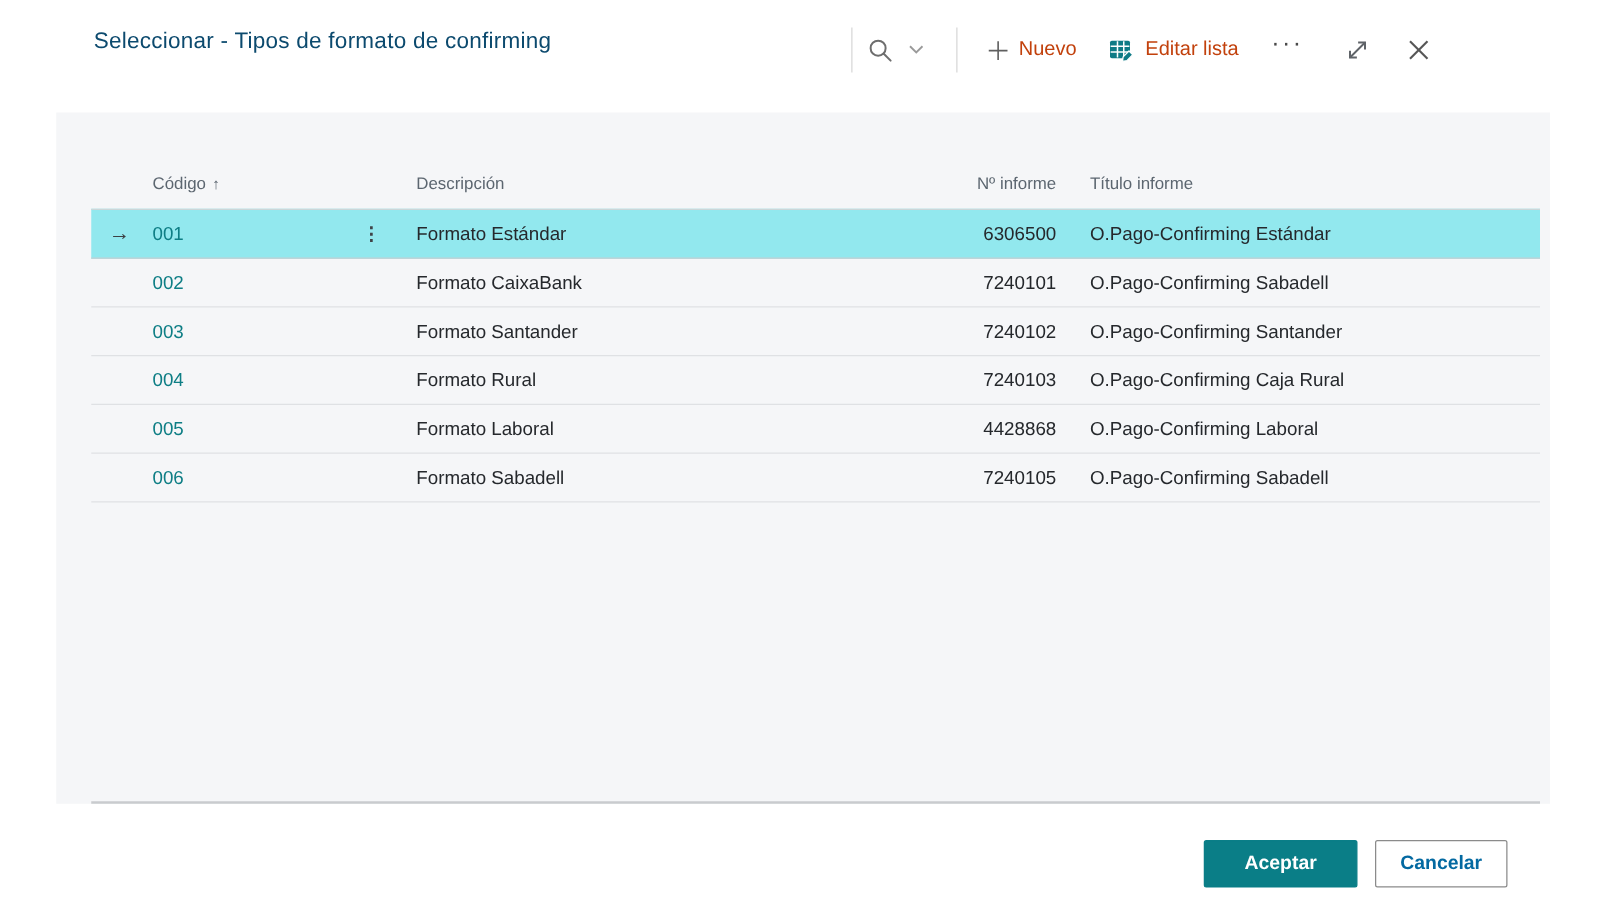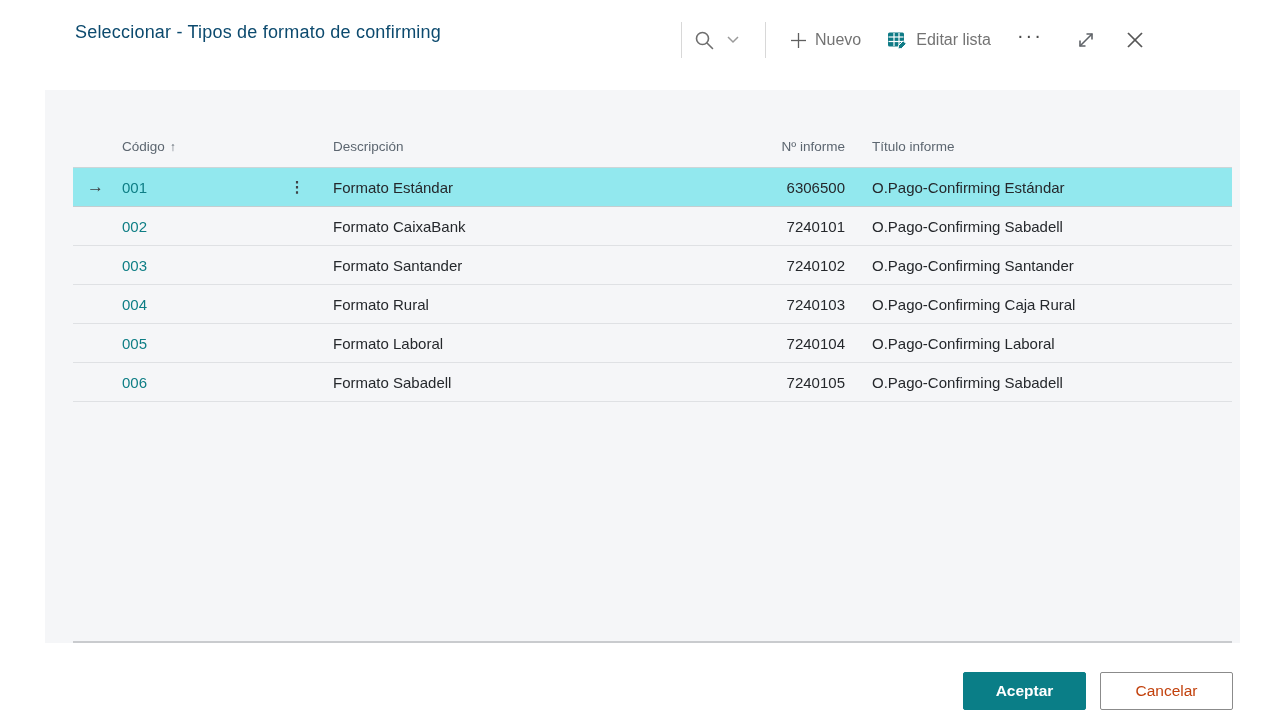--- a/index.html
+++ b/index.html
@@ -16,21 +16,21 @@
   html,body{width:1280px;height:720px;background:#fff;font-family:"Liberation Sans",sans-serif;}
   .app{position:relative;width:1280px;height:720px;background:#fff;overflow:hidden;}
 
   
   .titlebar{position:absolute;left:0;top:0;width:1280px;height:86px;background:#fff;}
   .title{position:absolute;left:75px;top:22px;font-size:18px;font-weight:400;color:#0c4a6e;letter-spacing:.2px;white-space:nowrap;}
   .toolbar{position:absolute;left:668px;top:0;height:80px;display:flex;align-items:center;}
   .vdiv{width:1px;height:36px;background:#d8d8d8;}
   .vdiv.first{margin-left:13px;}
   .tb-btn{display:flex;align-items:center;gap:8px;background:none;border:none;cursor:pointer;
-          font-family:"Liberation Sans",sans-serif;font-size:16px;color:#737373;padding:4px 2px;}
+          font-family:"Liberation Sans",sans-serif;font-size:16px;color:#c2410c;padding:4px 2px;}
   .tb-btn.search{margin-left:10px;}
   .tb-btn .chev{margin-left:4px;}
   .vdiv.second{margin-left:24px;}
   .tb-btn.new{margin-left:22px;}
   .tb-btn.edit{margin-left:22px;}
   .tb-btn.more{margin-left:16px;font-size:20px;color:#4a4a4a;letter-spacing:2px;padding:0 8px 10px 8px;}
   .tb-btn.expand{margin-left:18px;padding:4px 6px;}
   .tb-btn.close{margin-left:14px;padding:4px 6px;}
 
   
@@ -59,21 +59,21 @@
   .desc-cell{padding-left:15px;}
   .repno-cell{text-align:right;padding-right:7px;}
   .repno{cursor:pointer;}
   .row.selected .repno{border-bottom:1px dashed #55595e;}
   .reptitle-cell{padding-left:20px;}
 
   
   .btn{position:absolute;top:672px;height:38px;border-radius:2px;font-family:"Liberation Sans",sans-serif;
        font-size:15.5px;cursor:pointer;}
   .btn.primary{left:963px;width:123px;background:var(--accent);color:#fff;border:1px solid var(--accent);font-weight:700;}
-  .btn.secondary{left:1100px;width:133px;background:#fff;color:#c2410c;border:1px solid #8b8b8b;font-weight:400;}
+  .btn.secondary{left:1100px;width:106px;background:#fff;color:#0369a1;border:1px solid #8b8b8b;font-weight:700;}
 
   svg{display:block;}
 </style>
 </head>
 <body>
 
 <div class="app">
 
   <header class="titlebar">
     <h1 class="title">Seleccionar - Tipos de formato de confirming</h1>
@@ -199,21 +199,21 @@
     <div class="cell menu-cell"><span class="row-menu"></span></div>
     <div class="cell desc-cell desc">Formato Rural</div>
     <div class="cell repno-cell"><span class="repno">7240103</span></div>
     <div class="cell reptitle-cell reptitle">O.Pago-Confirming Caja Rural</div>
   </div>
           <div class="grid-row row">
     <div class="cell arrow-cell"><span class="sel-arrow"></span></div>
     <div class="cell code-cell"><span class="code-link">005</span></div>
     <div class="cell menu-cell"><span class="row-menu"></span></div>
     <div class="cell desc-cell desc">Formato Laboral</div>
-    <div class="cell repno-cell"><span class="repno">7240104</span></div>
+    <div class="cell repno-cell"><span class="repno">4428868</span></div>
     <div class="cell reptitle-cell reptitle">O.Pago-Confirming Laboral</div>
   </div>
           <div class="grid-row row">
     <div class="cell arrow-cell"><span class="sel-arrow"></span></div>
     <div class="cell code-cell"><span class="code-link">006</span></div>
     <div class="cell menu-cell"><span class="row-menu"></span></div>
     <div class="cell desc-cell desc">Formato Sabadell</div>
     <div class="cell repno-cell"><span class="repno">7240105</span></div>
     <div class="cell reptitle-cell reptitle">O.Pago-Confirming Sabadell</div>
   </div>

